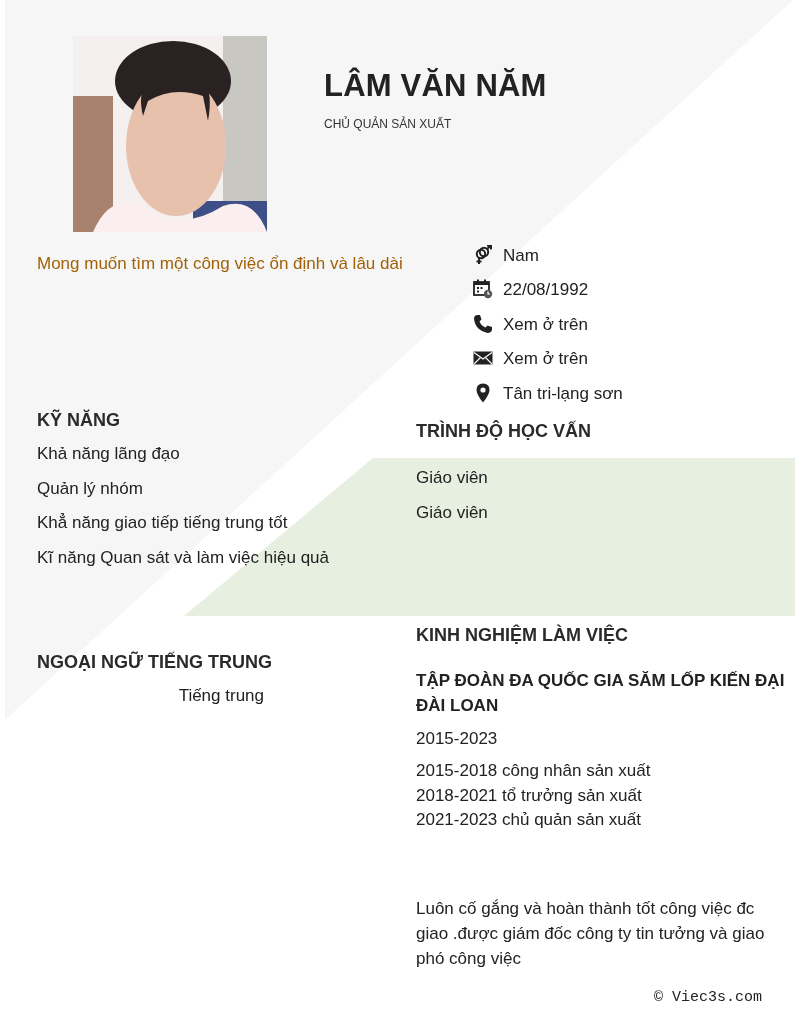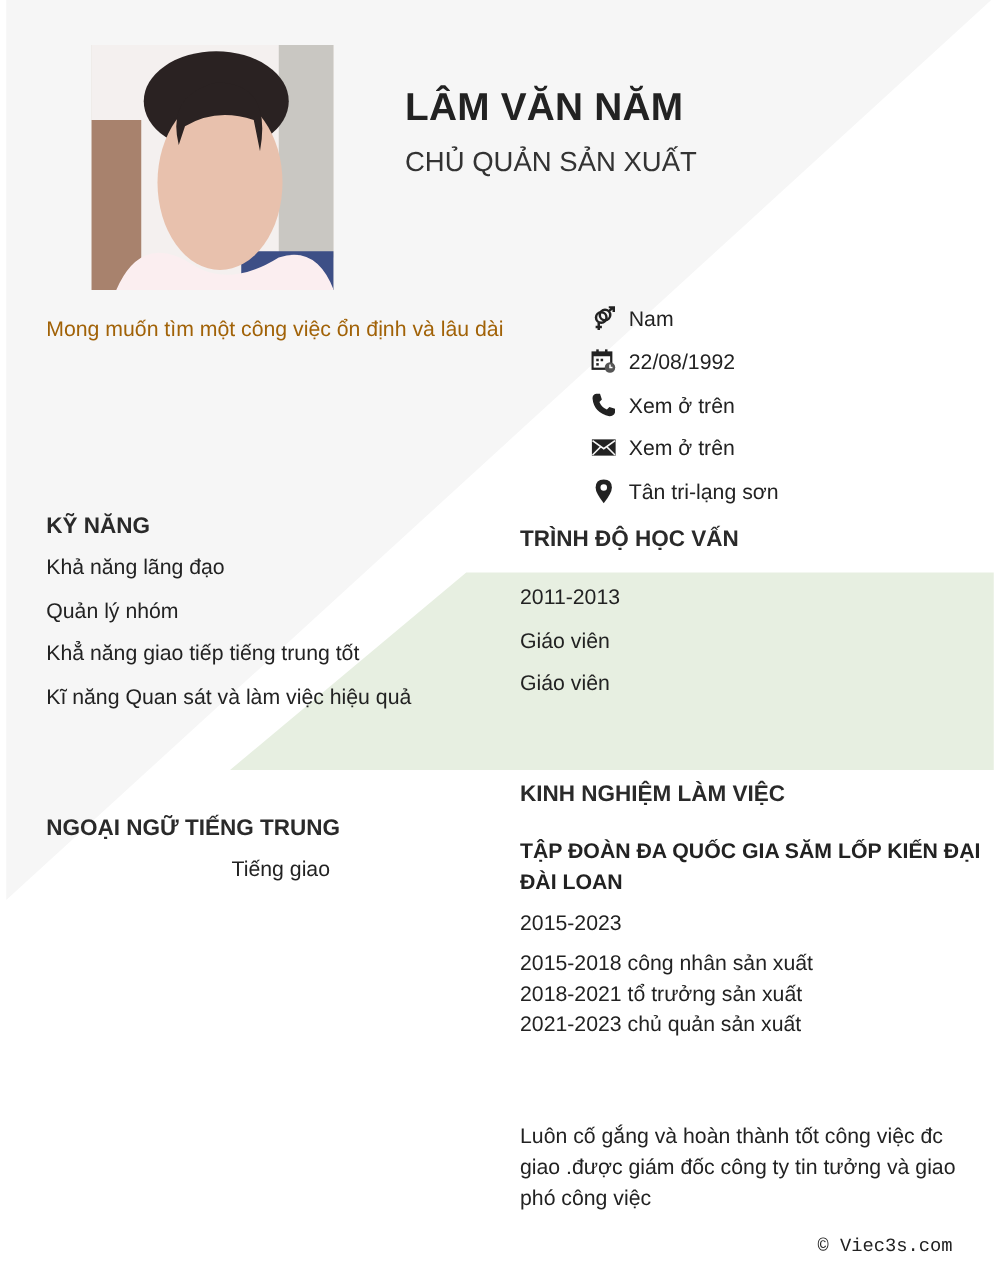--- a/index.html
+++ b/index.html
@@ -2,21 +2,21 @@
 <html><head>
 <meta charset="utf-8">
 <style>
   html, body { margin:0; padding:0; }
   body { width:800px; height:1009px; background:#ffffff; position:relative; overflow:hidden;
          font-family:"Liberation Sans", "DejaVu Sans", sans-serif; color:#222; }
   .bg-svg { position:absolute; left:0; top:0; width:800px; height:1009px; z-index:0; }
   .abs { position:absolute; z-index:1; }
   .photo { left:73px; top:36px; width:194px; height:196px; overflow:hidden; background:#e9e3e0; }
   .name { left:324px; top:68px; font-size:31px; font-weight:bold; color:#222; letter-spacing:0.2px; }
-  .job { left:324px; top:117px; font-size:22px; color:#333; }
+  .job { left:324px; top:117px; font-size:12px; color:#333; }
   .objective { left:37px; top:254px; font-size:17px; color:#a16207; }
   .contact { left:472px; top:231px; }
   .contact-row { display:flex; align-items:flex-end; height:34.6px; font-size:17px; color:#222; }
   .contact-row .ic { width:22px; height:22px; margin-right:9px; display:flex; align-items:center; justify-content:center; }
   .sec-title { font-size:18px; font-weight:bold; color:#2a2a2a; }
   .skills { left:37px; top:410px; }
   .skills .sec-title { margin-bottom:13px; }
   .skills .item { font-size:17px; height:34.6px; line-height:20px; }
   .edu-title { left:416px; top:421px; }
   .edu { left:416px; top:468px; }
@@ -118,27 +118,26 @@
 <div class="abs skills">
   <div class="sec-title">KỸ NĂNG</div>
   <div class="item">Khả năng lãng đạo</div>
   <div class="item">Quản lý nhóm</div>
   <div class="item">Khẳ năng giao tiếp tiếng trung tốt</div>
   <div class="item">Kĩ năng Quan sát và làm việc hiệu quả</div>
 </div>
 
 <div class="abs sec-title edu-title">TRÌNH ĐỘ HỌC VẤN</div>
 <div class="abs edu">
-  <div class="line">2011-2013</div>
   <div class="line">Giáo viên</div>
   <div class="line">Giáo viên</div>
 </div>
 
 <div class="abs sec-title lang-title">NGOẠI NGỮ TIẾNG TRUNG</div>
-<div class="abs lang-item">Tiếng giao</div>
+<div class="abs lang-item">Tiếng trung</div>
 
 <div class="abs sec-title exp-title">KINH NGHIỆM LÀM VIỆC</div>
 <div class="abs exp">
   <div class="company">TẬP ĐOÀN ĐA QUỐC GIA SĂM LỐP KIẾN ĐẠI ĐÀI LOAN</div>
   <div class="period">2015-2023</div>
   <div class="desc">
     <div>2015-2018 công nhân sản xuất</div>
     <div>2018-2021 tổ trưởng sản xuất</div>
     <div>2021-2023 chủ quản sản xuất</div>
   </div>

